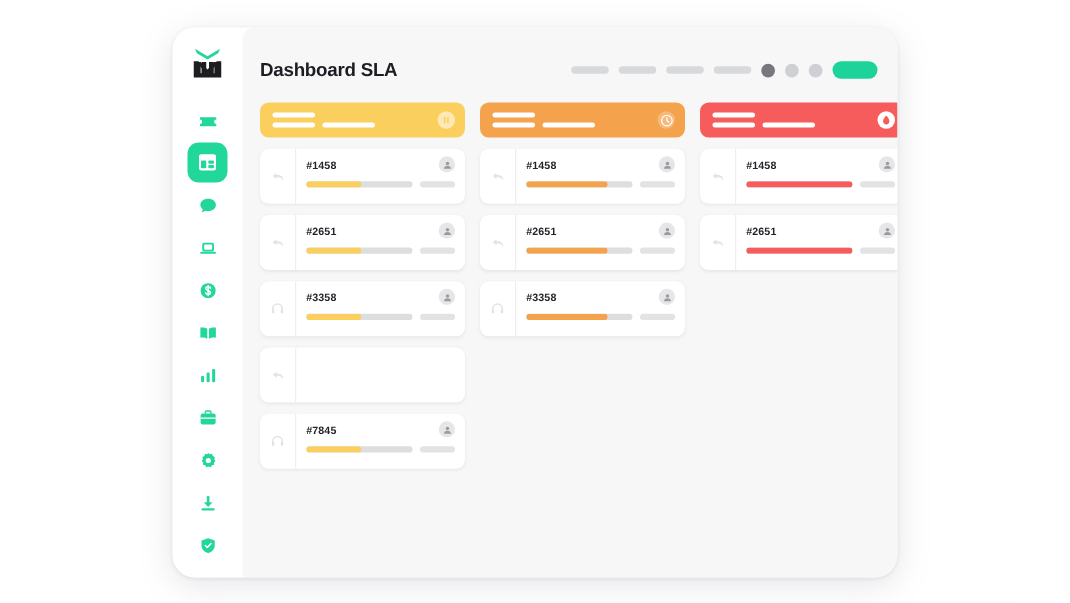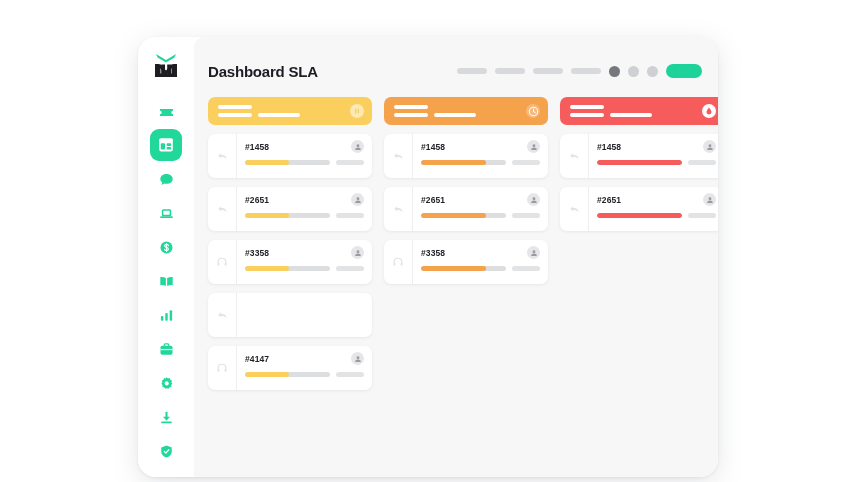--- a/index.html
+++ b/index.html
@@ -6,21 +6,21 @@
   body{
     width:856px;height:482px;
     background:#ffffff;
     font-family:"Liberation Sans", sans-serif;
     overflow:hidden;
   }
   .stage{position:relative;width:856px;height:482px;}
 
   
   .window{
-    position:absolute;left:138px;top:37px;
+    position:absolute;left:138px;top:22px;
     width:580px;height:440px;
     background:#ffffff;
     border-radius:18px;
     box-shadow:0 6px 26px rgba(120,125,140,.20), 0 1px 3px rgba(120,125,140,.12);
     display:flex;overflow:hidden;
   }
 
   
   .sidebar{
     width:56px;flex:0 0 56px;
@@ -411,21 +411,21 @@
             <div class="card">
               <div class="card-left">
                 <svg width="12" height="12" viewBox="0 0 16 16">
                   <path d="M3 10 L3 7.8 C3 5.1 5.2 3 8 3 C10.8 3 13 5.1 13 7.8 L13 10" stroke="#e2e3e5" stroke-width="1.6" fill="none" stroke-linecap="round"></path>
                   <rect x="2" y="8.9" width="2.6" height="4" rx="1.3" fill="#e2e3e5"></rect>
                   <rect x="11.4" y="8.9" width="2.6" height="4" rx="1.3" fill="#e2e3e5"></rect>
                 </svg>
               </div>
               <div class="card-body">
                 <div class="card-top">
-                  <span class="ticket-id">#4147</span>
+                  <span class="ticket-id">#7845</span>
                   <span class="avatar">
                     <svg width="8" height="8" viewBox="0 0 12 12">
                       <circle cx="6" cy="4.1" r="2.1" fill="#9a9ba0"></circle>
                       <path d="M1.8 10.4 C1.8 7.9 3.7 6.8 6 6.8 C8.3 6.8 10.2 7.9 10.2 10.4 Z" fill="#9a9ba0"></path>
                     </svg>
                   </span>
                 </div>
                 <div class="card-bottom">
                   <div class="progress">
                     <div class="fill yellow" style="width:52%"></div>

